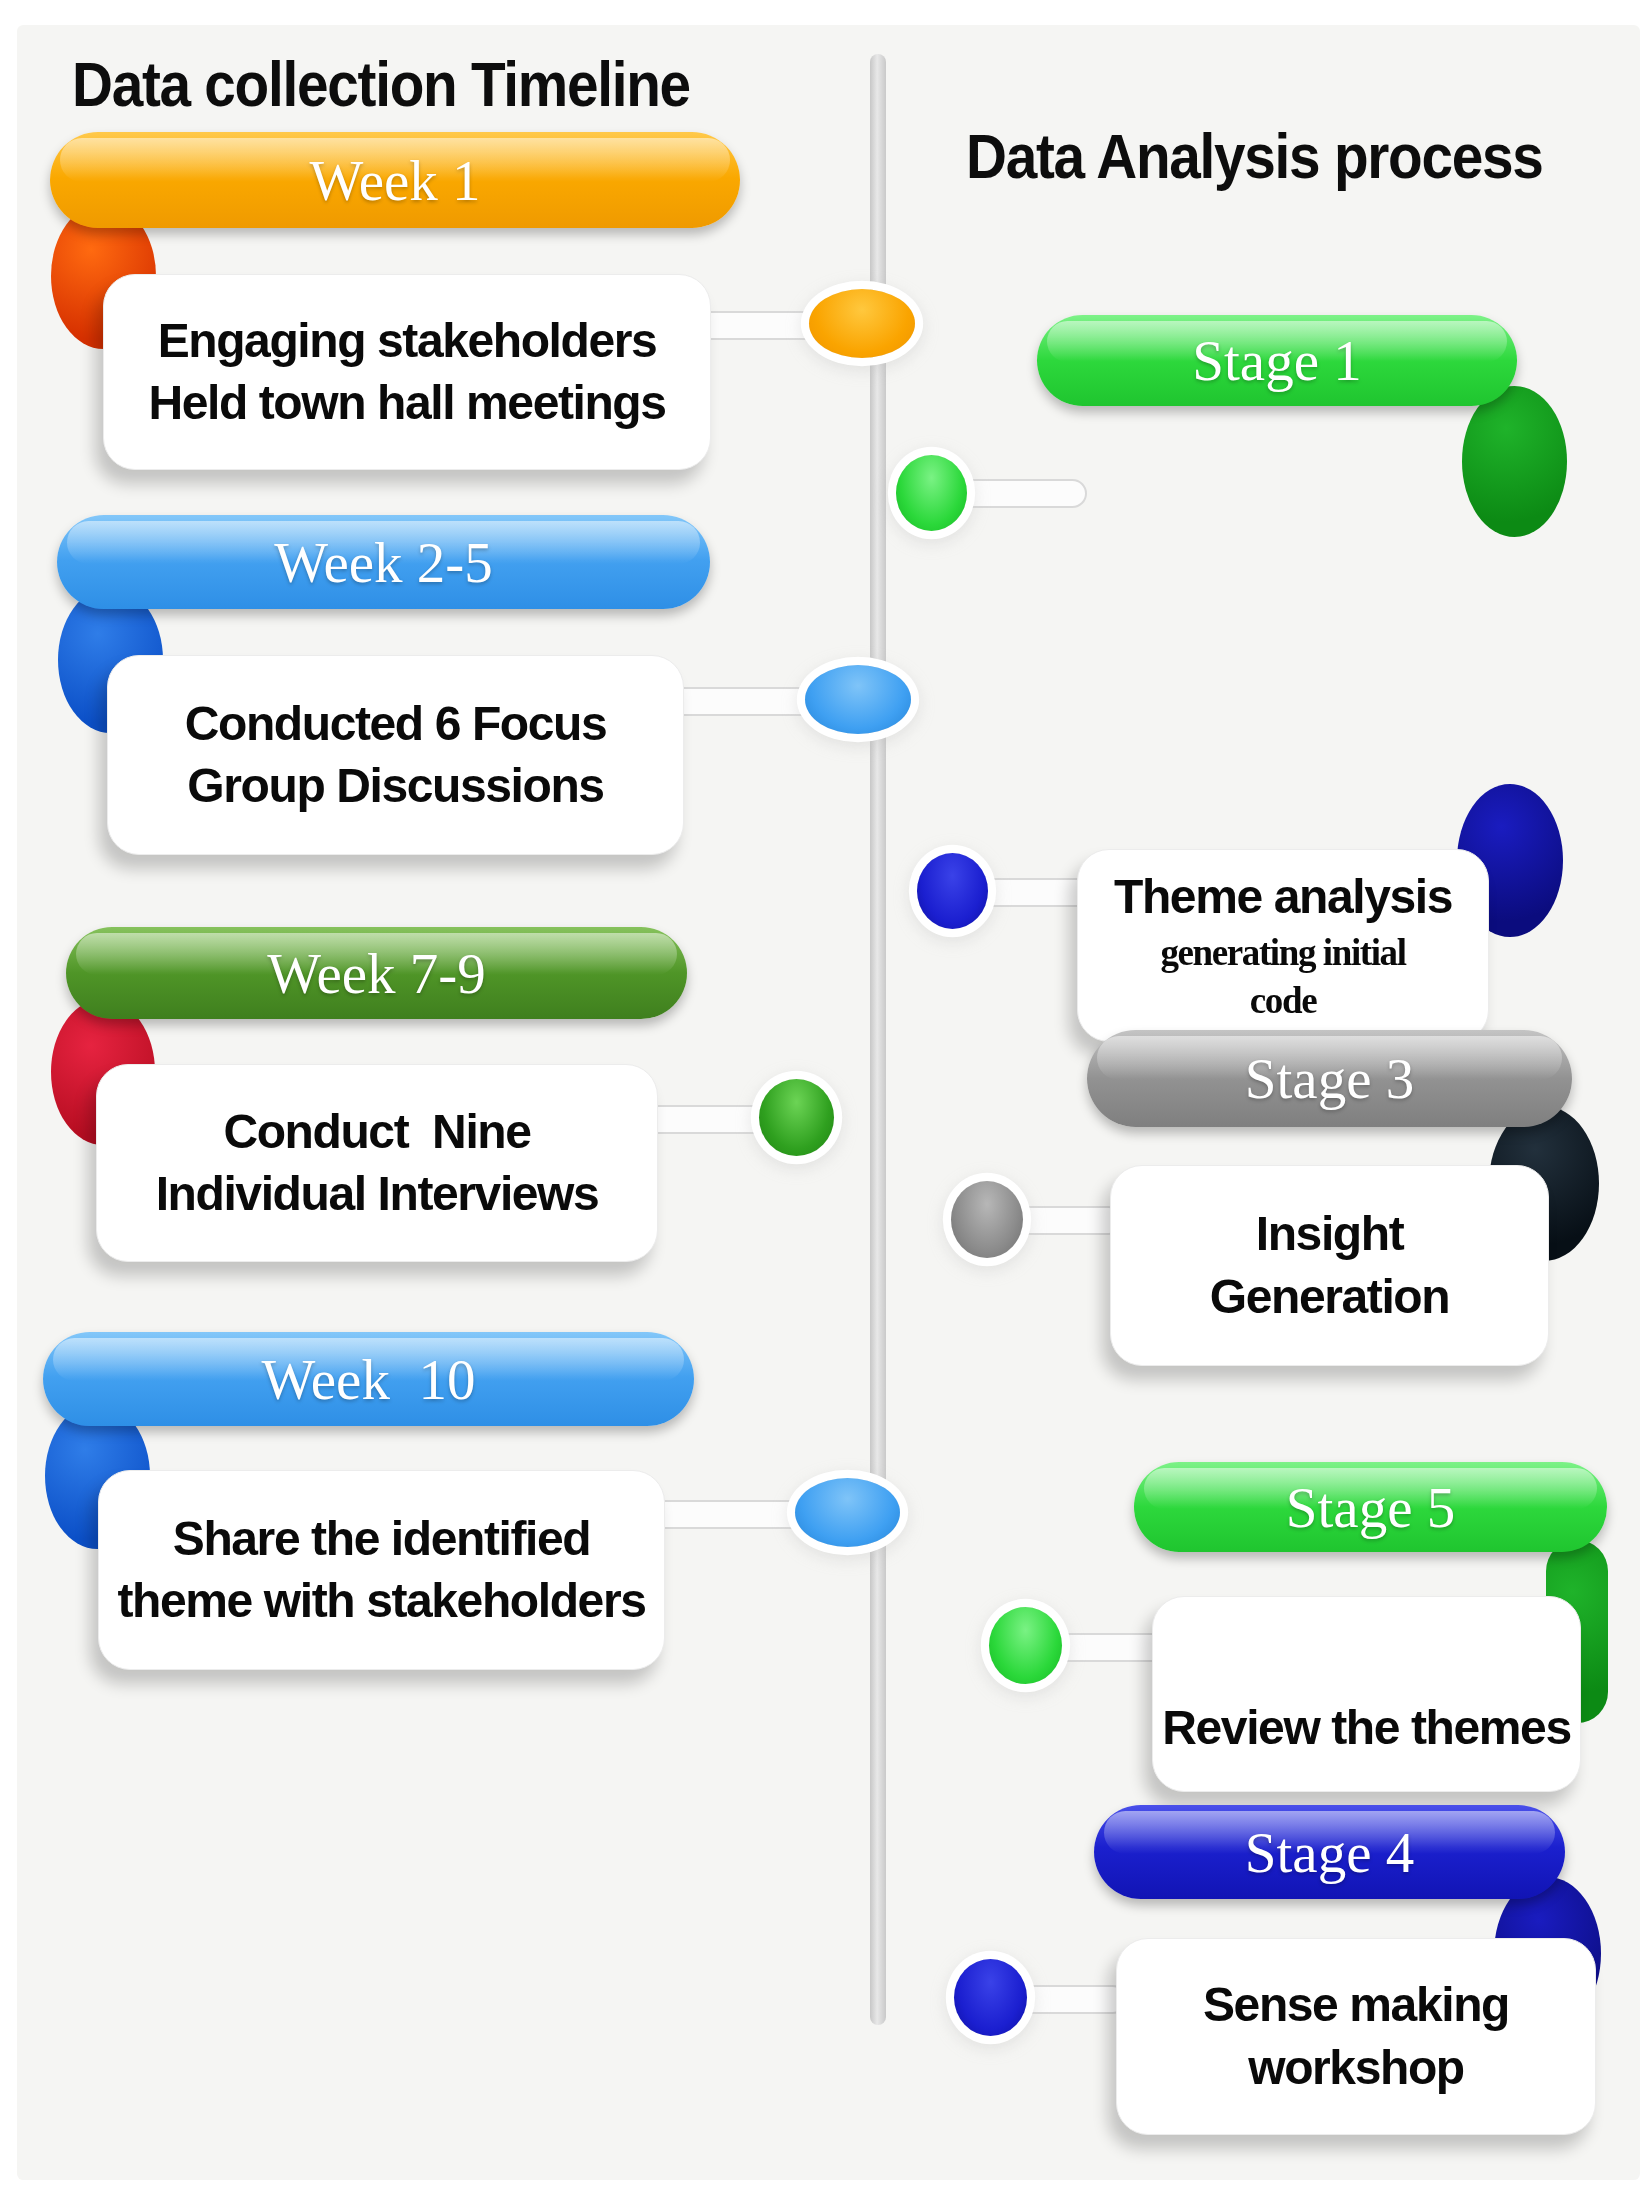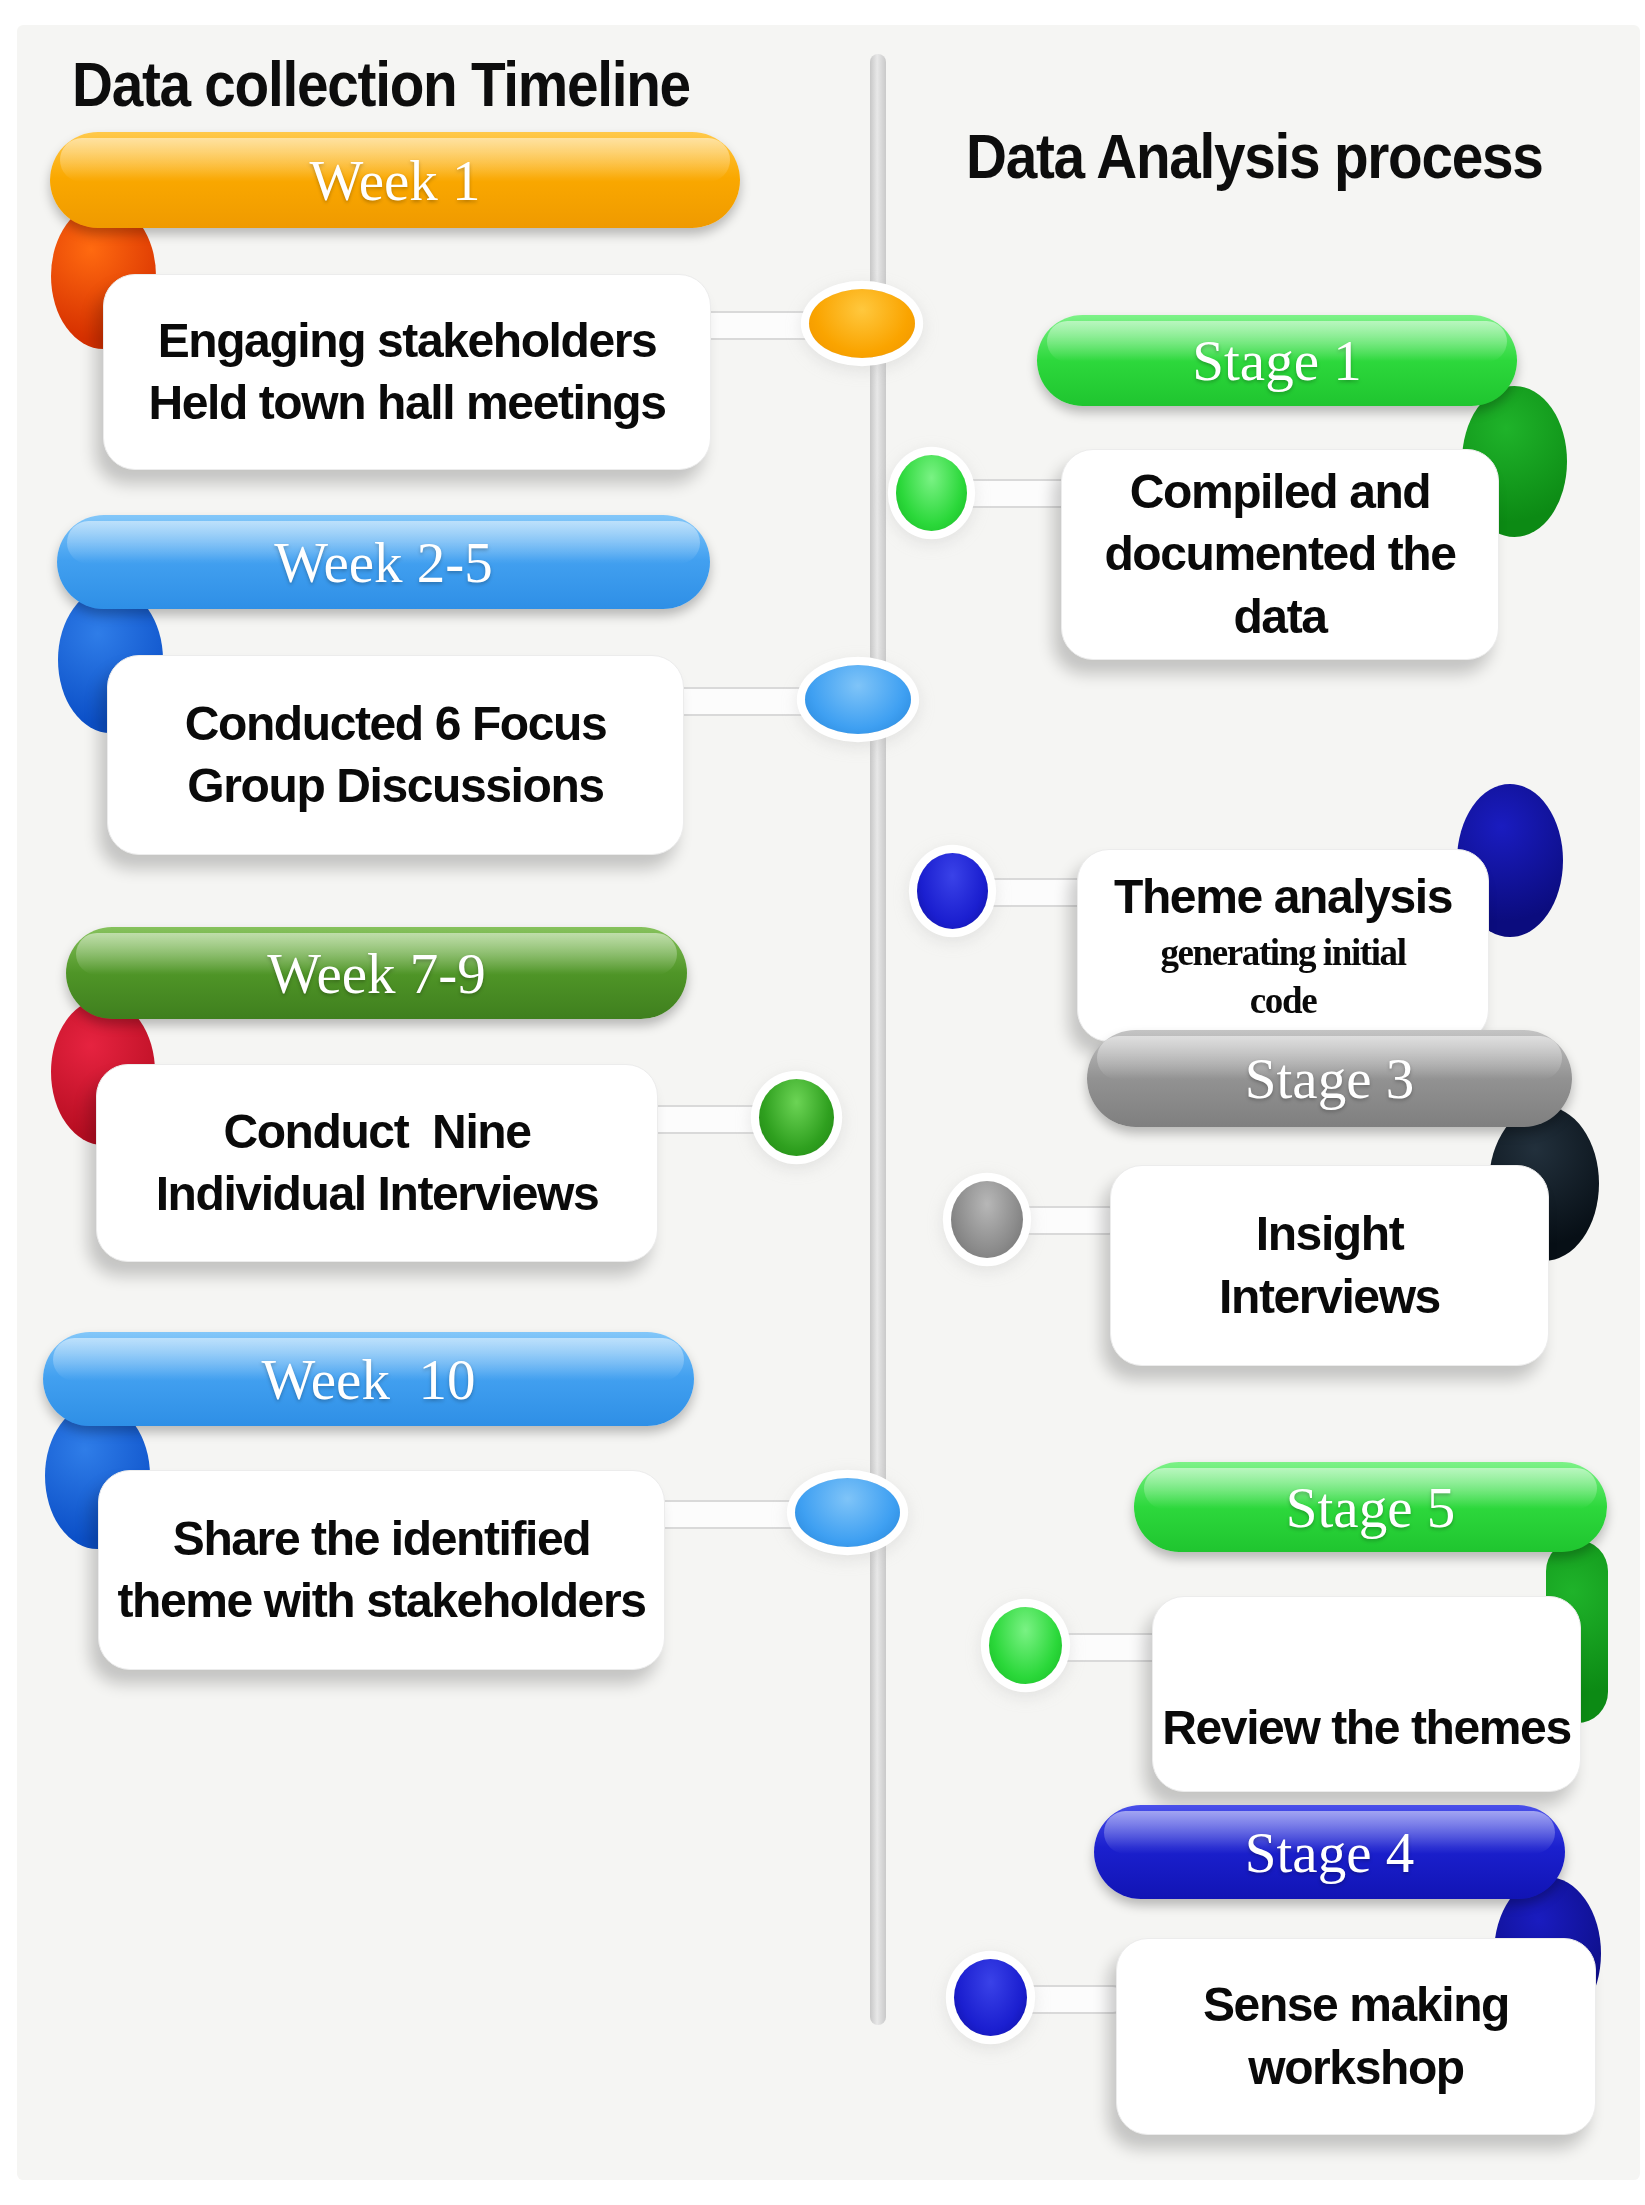--- a/index.html
+++ b/index.html
@@ -129,25 +129,20 @@
     <div class="card-text">Engaging stakeholders
 Held town hall meetings</div>
   </div>
   <div class="banner b-orange" id="w1-banner">
     <span>Week 1</span>
   </div>
   <div class="dot d-orange" id="w1-dot"></div>
 
   <div class="fold f-dgreen" id="s1-fold"></div>
   <div class="stem" id="s1-stem"></div>
-  <div class="card" id="s1-card">
-    <div class="card-text">Compiled and
-documented the
-data</div>
-  </div>
   <div class="banner b-greenbright" id="s1-banner">
     <span>Stage 1</span>
   </div>
   <div class="dot d-bgreen" id="s1-dot"></div>
 
   <div class="fold f-blue" id="w2-fold"></div>
   <div class="stem" id="w2-stem"></div>
   <div class="card" id="w2-card">
     <div class="card-text">Conducted 6 Focus
 Group Discussions</div>
@@ -174,21 +169,21 @@
   </div>
   <div class="banner b-greenmid" id="w3-banner">
     <span>Week 7-9</span>
   </div>
   <div class="dot d-green" id="w3-dot"></div>
 
   <div class="fold f-black" id="s3-fold"></div>
   <div class="stem" id="s3-stem"></div>
   <div class="card" id="s3-card">
     <div class="card-text">Insight
-Interviews</div>
+Generation</div>
   </div>
   <div class="banner b-gray" id="s3-banner">
     <span>Stage 3</span>
   </div>
   <div class="dot d-gray" id="s3-dot"></div>
 
   <div class="fold f-blue" id="w4-fold"></div>
   <div class="stem" id="w4-stem"></div>
   <div class="card" id="w4-card">
     <div class="card-text">Share the identified

